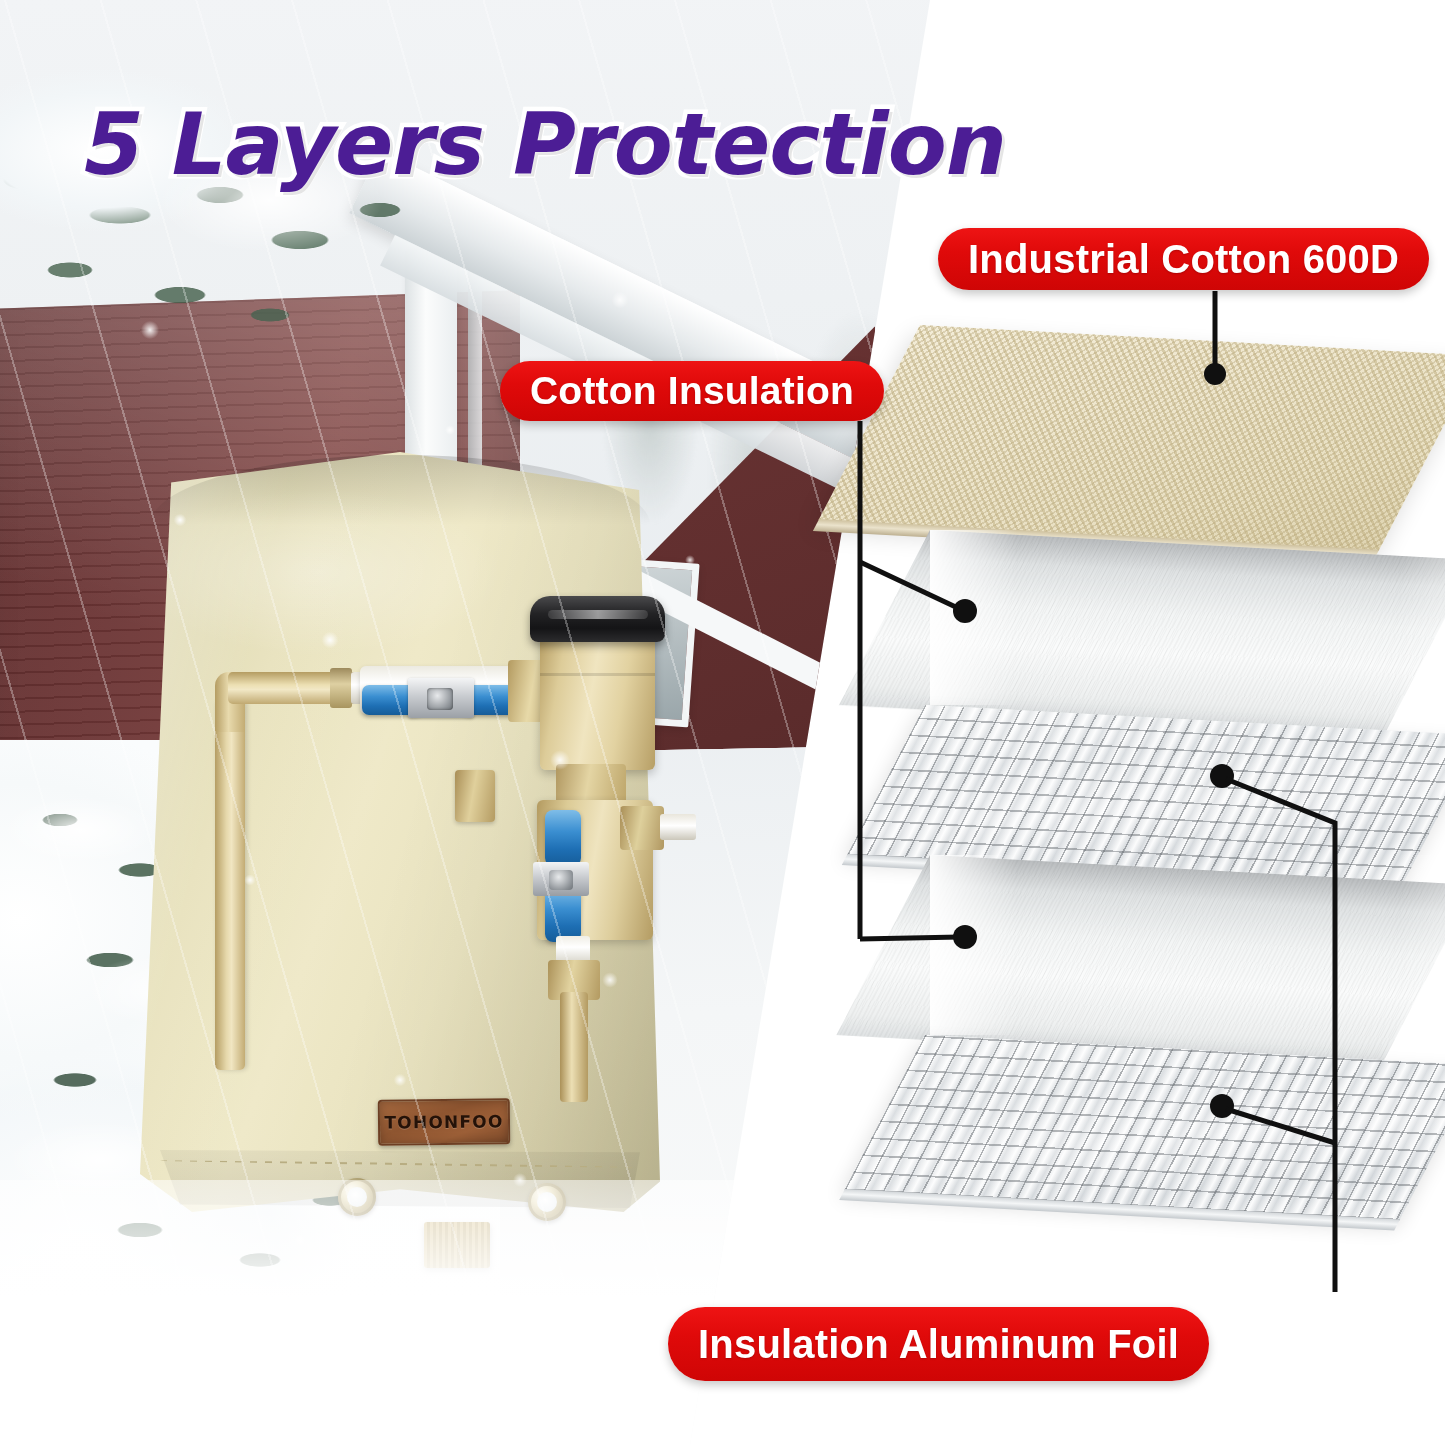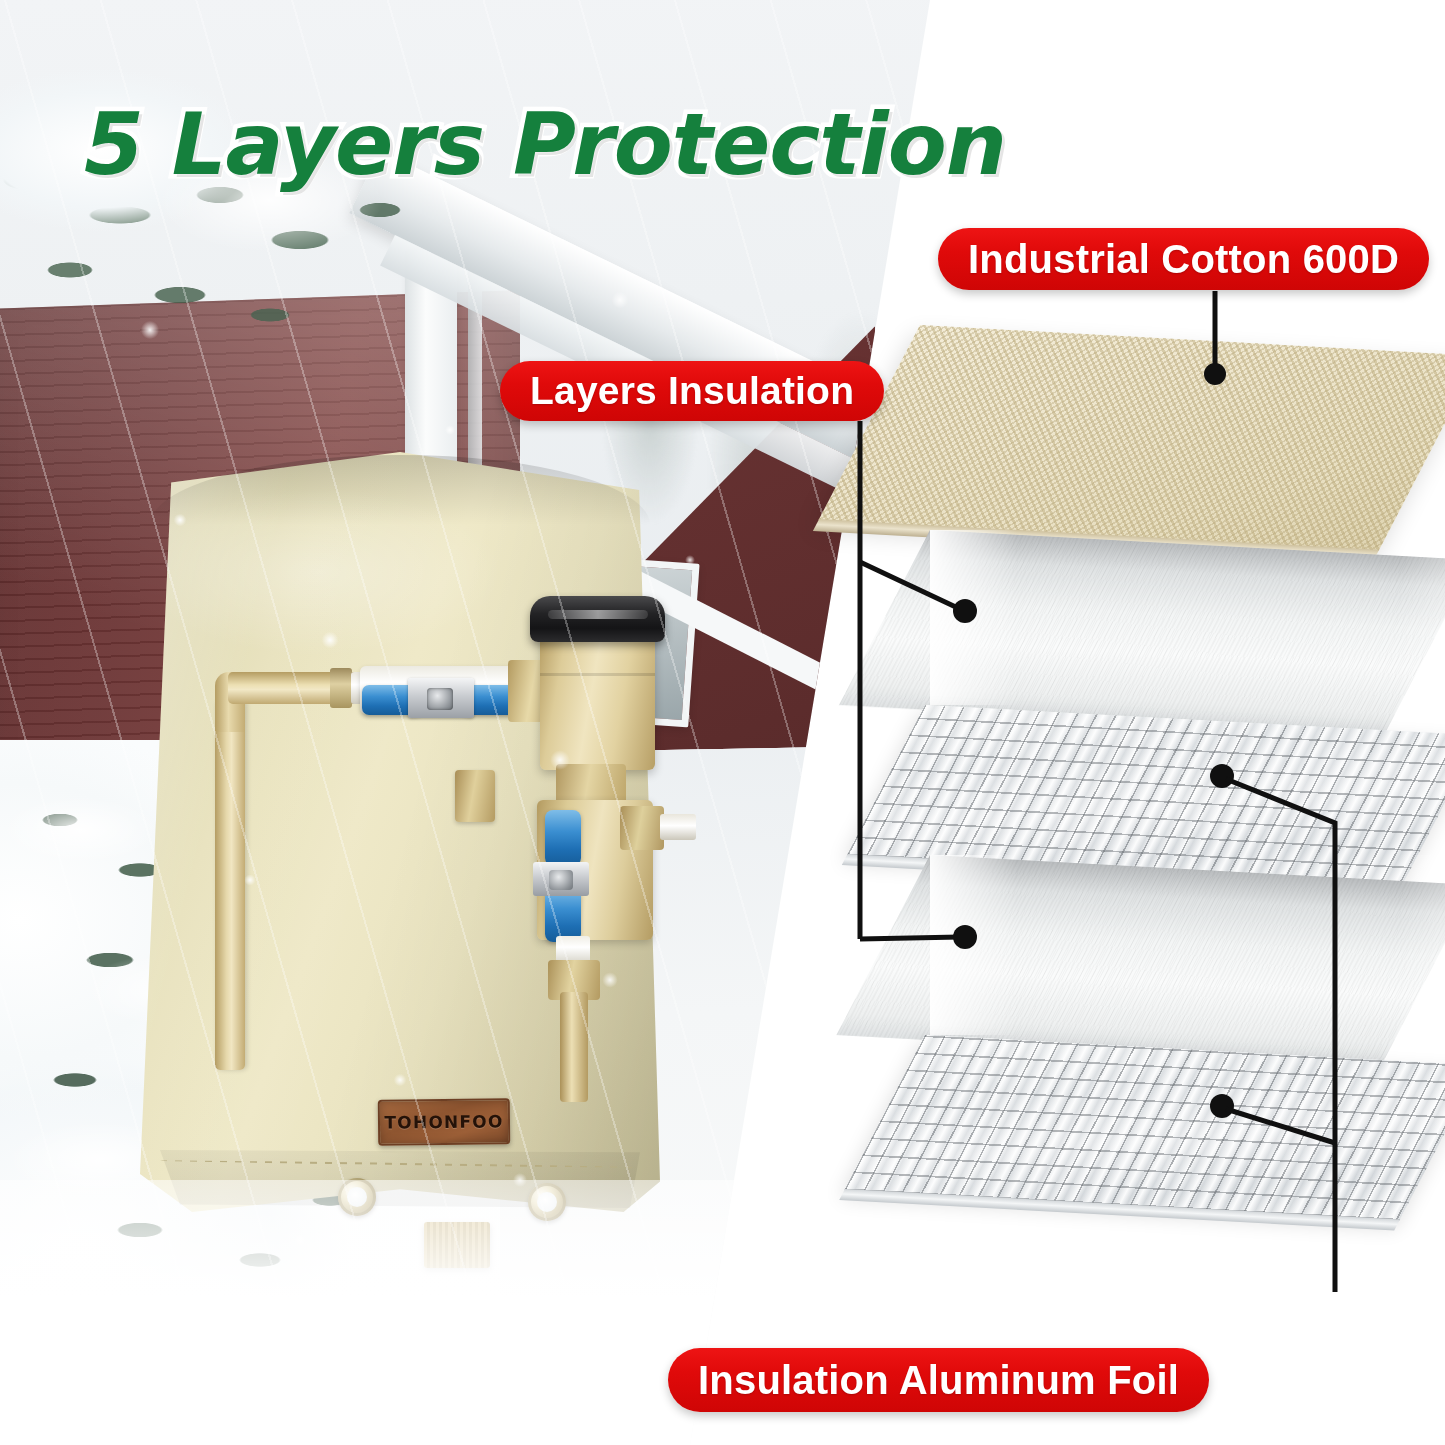--- a/index.html
+++ b/index.html
@@ -434,33 +434,33 @@
   .pill span{
     color:#ffffff;font-weight:bold;
     font-family:"Liberation Sans",sans-serif;
     letter-spacing:.2px;white-space:nowrap;
     text-shadow:0 1px 2px rgba(0,0,0,.20);
   }
   .pill-600d{left:938px;top:228px;height:62px;}
   .pill-600d span{font-size:40px;}
   .pill-cotton{left:500px;top:361px;height:60px;}
   .pill-cotton span{font-size:39px;}
-  .pill-foil{left:668px;top:1348px;height:64px;}
+  .pill-foil{left:668px;top:1307px;height:74px;}
   .pill-foil span{font-size:40px;}
 
   
   .leaders{position:absolute;left:0;top:0;width:1445px;height:1445px;pointer-events:none;}
 
   
   .title{
     position:absolute;left:84px;top:101px;
     font-family:"DejaVu Sans",sans-serif;
     font-weight:bold;font-style:italic;
     font-size:86px;line-height:1;
-    color:#15803d;
+    color:#4c1d95;
     letter-spacing:-1px;
     white-space:nowrap;
     -webkit-text-stroke:9px #ffffff;
     paint-order:stroke fill;
     text-shadow:
       0 0 2px #ffffff, 3px 3px 0 rgba(0,0,0,.10);
   }
 </style>
 </head>
 <body>
@@ -593,21 +593,21 @@
       <circle cx="1222" cy="1106" r="12" fill="#101010"></circle>
       <path d="M 1226 1109 L 1335 1143" stroke="#101010" stroke-width="5" fill="none"></path>
     </g>
   </svg>
 
   <div class="pill pill-600d">
     <span>Industrial Cotton 600D</span>
   </div>
 
   <div class="pill pill-cotton">
-    <span>Layers Insulation</span>
+    <span>Cotton Insulation</span>
   </div>
 
   <div class="pill pill-foil">
     <span>Insulation Aluminum Foil</span>
   </div>
 
   <div class="title">5 Layers Protection</div>
 
 </div>
 

